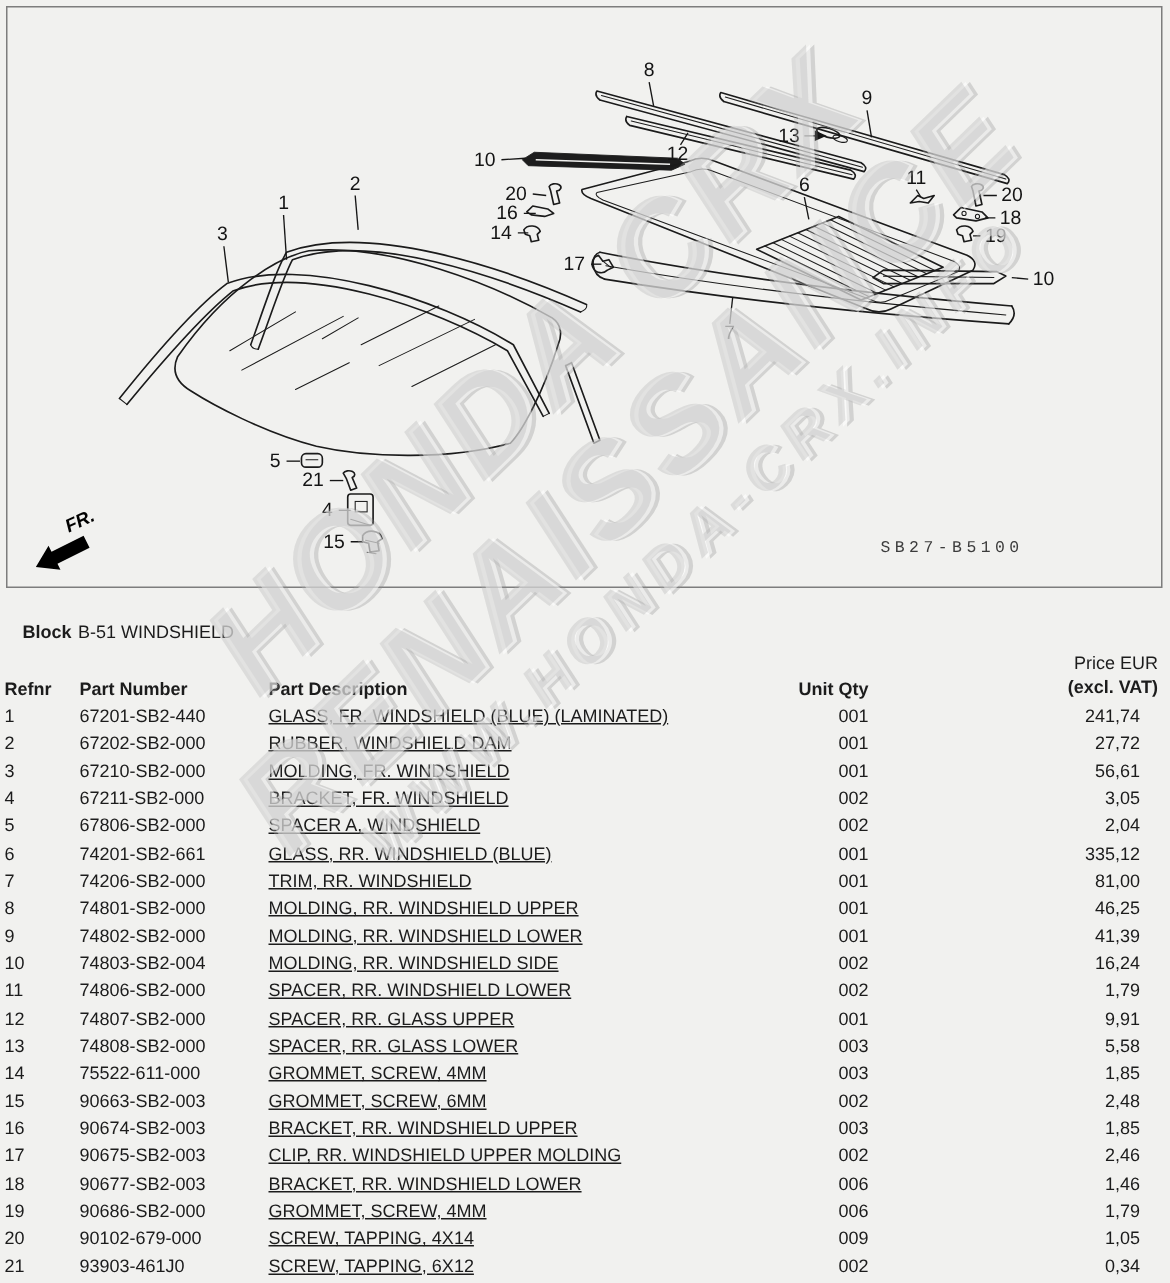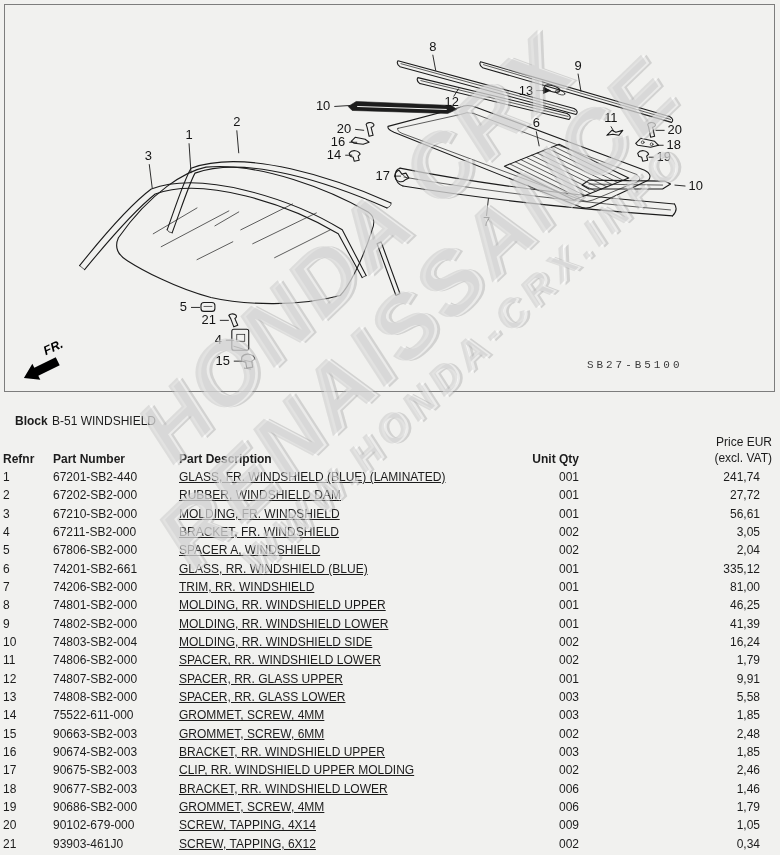--- a/index.html
+++ b/index.html
@@ -31,21 +31,21 @@
     text-shadow:2px 2px 0 rgba(255,255,255,0.55),4px 4px 0 rgba(140,140,140,0.30);
     user-select:none;
   }
   .wm-big{font-size:88px;letter-spacing:4px;white-space:nowrap;}
   .wm-small{font-size:40px;letter-spacing:7px;white-space:nowrap;}
   
   .block-line{position:absolute;top:414px;left:3px;font-size:12px;margin-left:12px;}
   .block-label{font-weight:bold;}
   .block-value{position:absolute;left:37px;top:0;white-space:nowrap;}
   .price-hdr1{position:absolute;top:435px;right:8px;font-size:12px;font-weight:normal;text-align:right;}
-  .price-hdr2{position:absolute;top:451px;right:8px;font-size:12px;font-weight:normal;text-align:right;}
+  .price-hdr2{position:absolute;top:451px;right:8px;font-size:12px;font-weight:bold;text-align:right;}
   .tbl-head{position:absolute;top:452px;left:0;width:780px;height:16px;font-size:12px;font-weight:bold;}
   .h-ref{position:absolute;left:3px;}
   .h-num{position:absolute;left:53px;}
   .h-desc{position:absolute;left:179px;}
   .h-qty{position:absolute;right:201px;}
   .parts-rows{position:absolute;top:469px;left:0;width:780px;}
   .prow{position:relative;height:18.34px;font-size:12px;line-height:14px;}
   .prow span{position:absolute;top:1px;white-space:nowrap;}
   .c-ref{left:3px;}
   .c-num{left:53px;}

